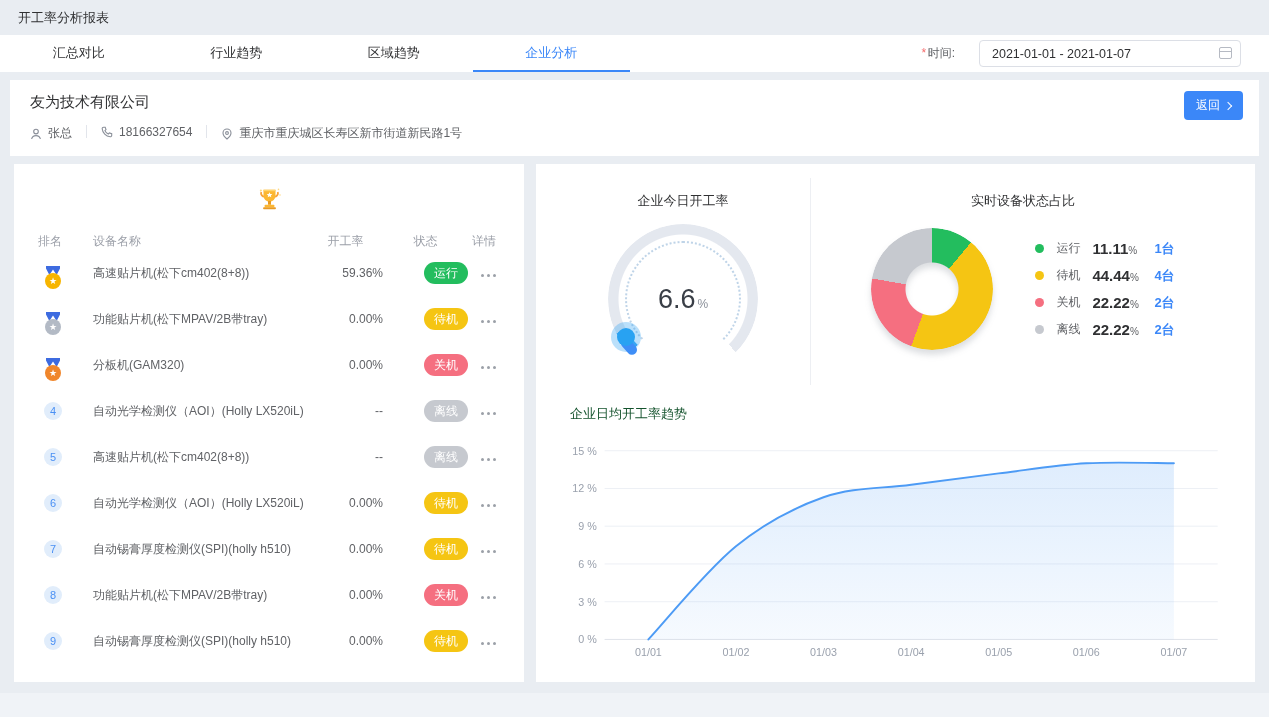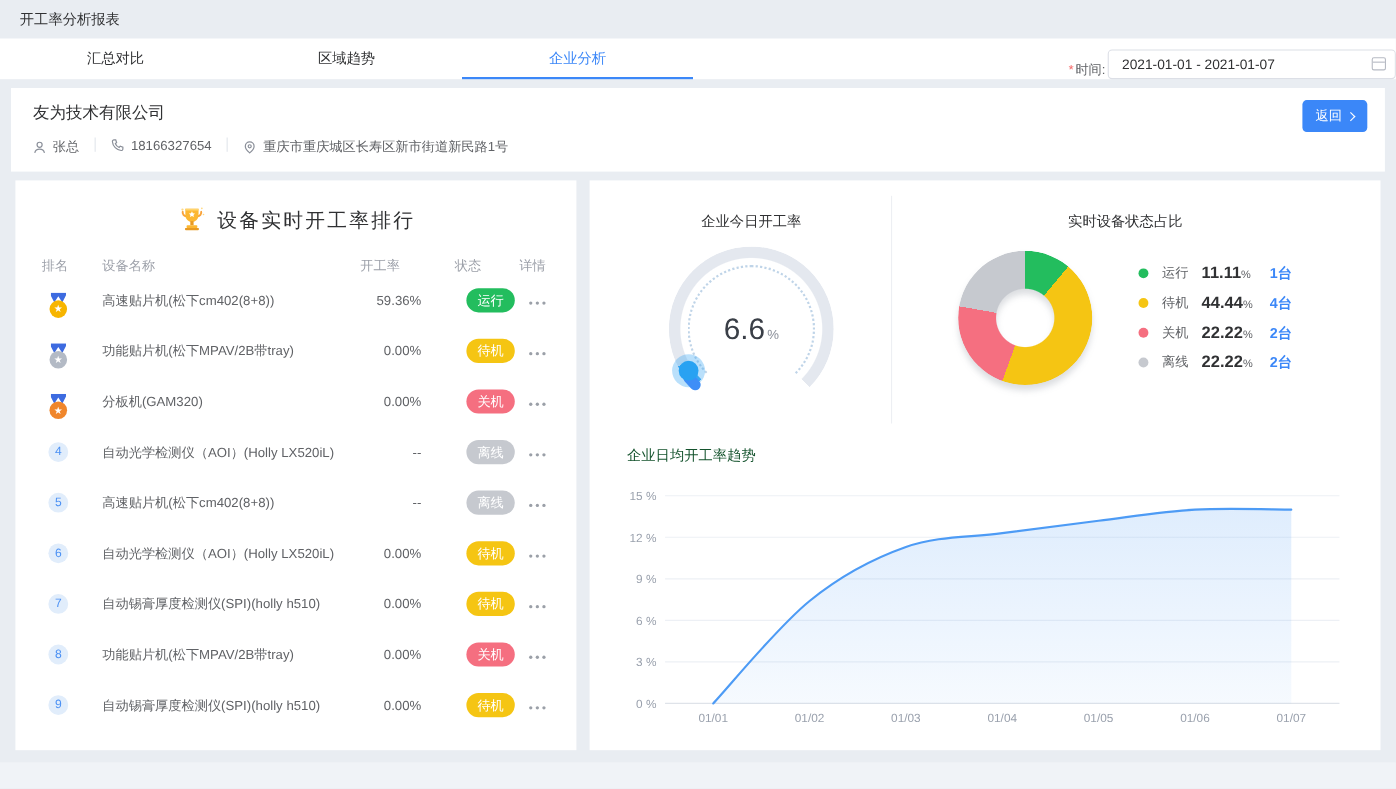--- a/index.html
+++ b/index.html
@@ -11,21 +11,21 @@
     overflow:hidden;
     position:relative;
     font-size:13px;
   }
   
   .page-head { padding:9px 18px 8px; font-size:13px; color:#303133; }
   .tab-bar { background:#fff; height:37px; display:flex; align-items:stretch; }
   .tabs { display:flex; width:630px; }
   .tab { flex:1; text-align:center; line-height:35px; font-size:13px; color:#303133; cursor:pointer; border-bottom:2px solid transparent; }
   .tab.active { color:#3B87F8; border-bottom-color:#3B87F8; }
-  .tabbar-right { margin-left:auto; display:flex; align-items:flex-end; gap:2px; }
+  .tabbar-right { margin-left:auto; display:flex; align-items:center; padding-right:28px; gap:24px; }
   .req-star { color:#F56C6C; font-size:12px; margin-right:2px; }
   .date-label { color:#606266; font-size:12px; }
   .date-input-wrap { position:relative; }
   .date-input { width:262px; height:27px; border:1px solid #DCDFE6; border-radius:4px; background:#fff; padding:0 30px 0 12px; font-size:12.5px; color:#303133; font-family:"Liberation Sans",sans-serif; }
   .cal-icon { position:absolute; right:9px; top:7px; width:13px; height:12px; border:1px solid #B6BAC3; border-radius:2px; }
   .cal-icon:before { content:""; position:absolute; left:0; right:0; top:3px; border-top:1px solid #B6BAC3; }
   
   .company-bar { background:#fff; margin:8px 10px 0; padding:13px 20px 14px; position:relative; }
   .company-name { font-size:15px; color:#303133; }
   .company-meta { margin-top:13px; display:flex; align-items:flex-start; font-size:12px; color:#606266; }
@@ -89,20 +89,21 @@
   .footer-strip { position:absolute; left:0; right:0; bottom:0; height:24px; background:#F0F3F7; }
 </style>
 </head>
 <body>
 
 <div class="page-head">开工率分析报表</div>
 
 <div class="tab-bar">
   <div class="tabs">
       <div class="tab">汇总对比</div>
+      <div class="tab">行业趋势</div>
       <div class="tab">区域趋势</div>
       <div class="tab active">企业分析</div>
     </div>
   <div class="tabbar-right">
     <span class="date-label"><i class="req-star">*</i><span>时间:</span></span>
     <span class="date-input-wrap">
       <input class="date-input" readonly="" value="2021-01-01 - 2021-01-07" style="">
       <span class="cal-icon"></span>
     </span>
   </div>
@@ -150,21 +151,20 @@
           <circle cx="32" cy="12" r="1" fill="#FFD983"></circle>
         <path d="M7 8 a4.5 4.5 0 0 0 5 6" fill="none" stroke="#F9A33A" stroke-width="2.4"></path>
         <path d="M29 8 a4.5 4.5 0 0 1 -5 6" fill="none" stroke="#F9A33A" stroke-width="2.4"></path>
         <path d="M10 5 h16 v8 a8 8 0 0 1 -16 0 Z" fill="#FCB732"></path>
         <path d="M10 5 h16 v2 h-16 Z" fill="#FFD36B"></path>
         <polygon points="18,8.2 19.1,10.6 21.7,10.8 19.8,12.5 20.4,15 18,13.7 15.6,15 16.2,12.5 14.3,10.8 16.9,10.6" fill="#fff"></polygon>
         <rect x="16" y="20" width="4" height="5" fill="#E89A23"></rect>
         <rect x="11.5" y="25" width="13" height="3.4" rx="1" fill="#FCB732"></rect>
         <rect x="9.5" y="28.4" width="17" height="2.6" rx="1" fill="#E89A23"></rect>
       </svg>
-      <span class="rank-title">设备实时开工率排行</span>
     </div>
     <div class="tbl-header">
       <span class="c-rank">排名</span>
       <span class="c-name">设备名称</span>
       <span class="c-rate">开工率</span>
       <span class="c-status">状态</span>
       <span class="c-detail">详情</span>
     </div>
     <div id="rank-rows">
         <div class="tbl-row">

